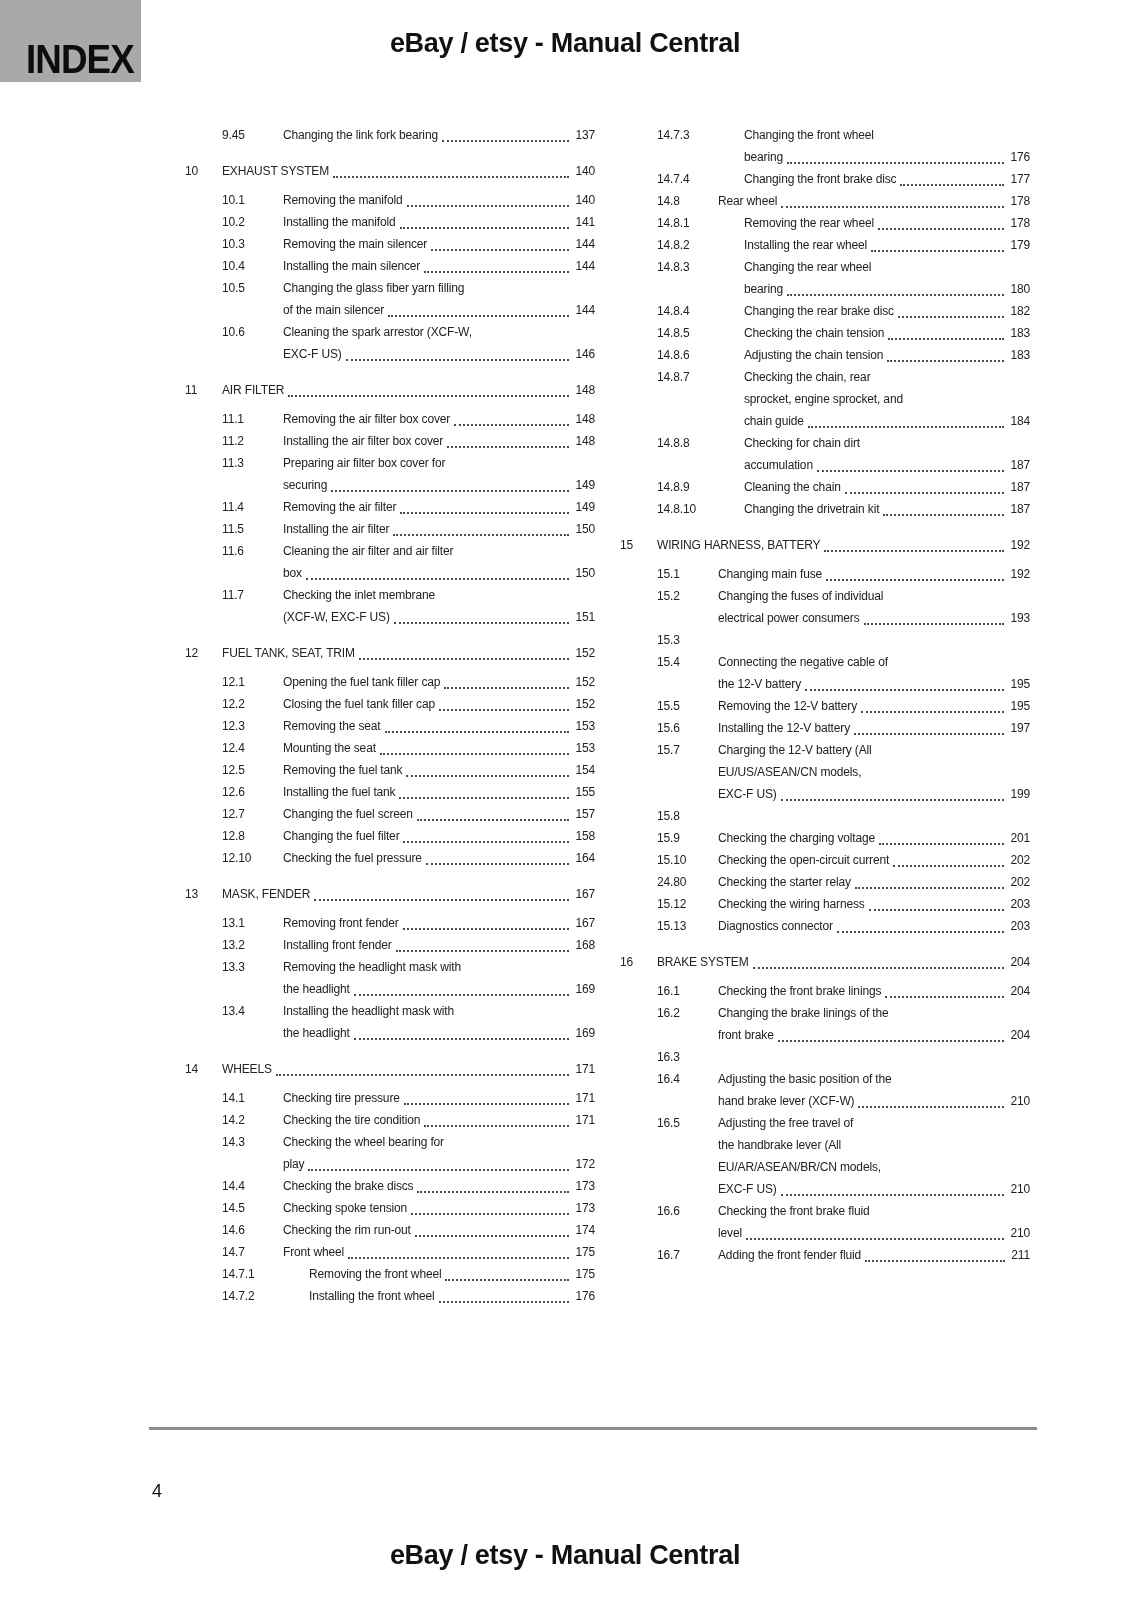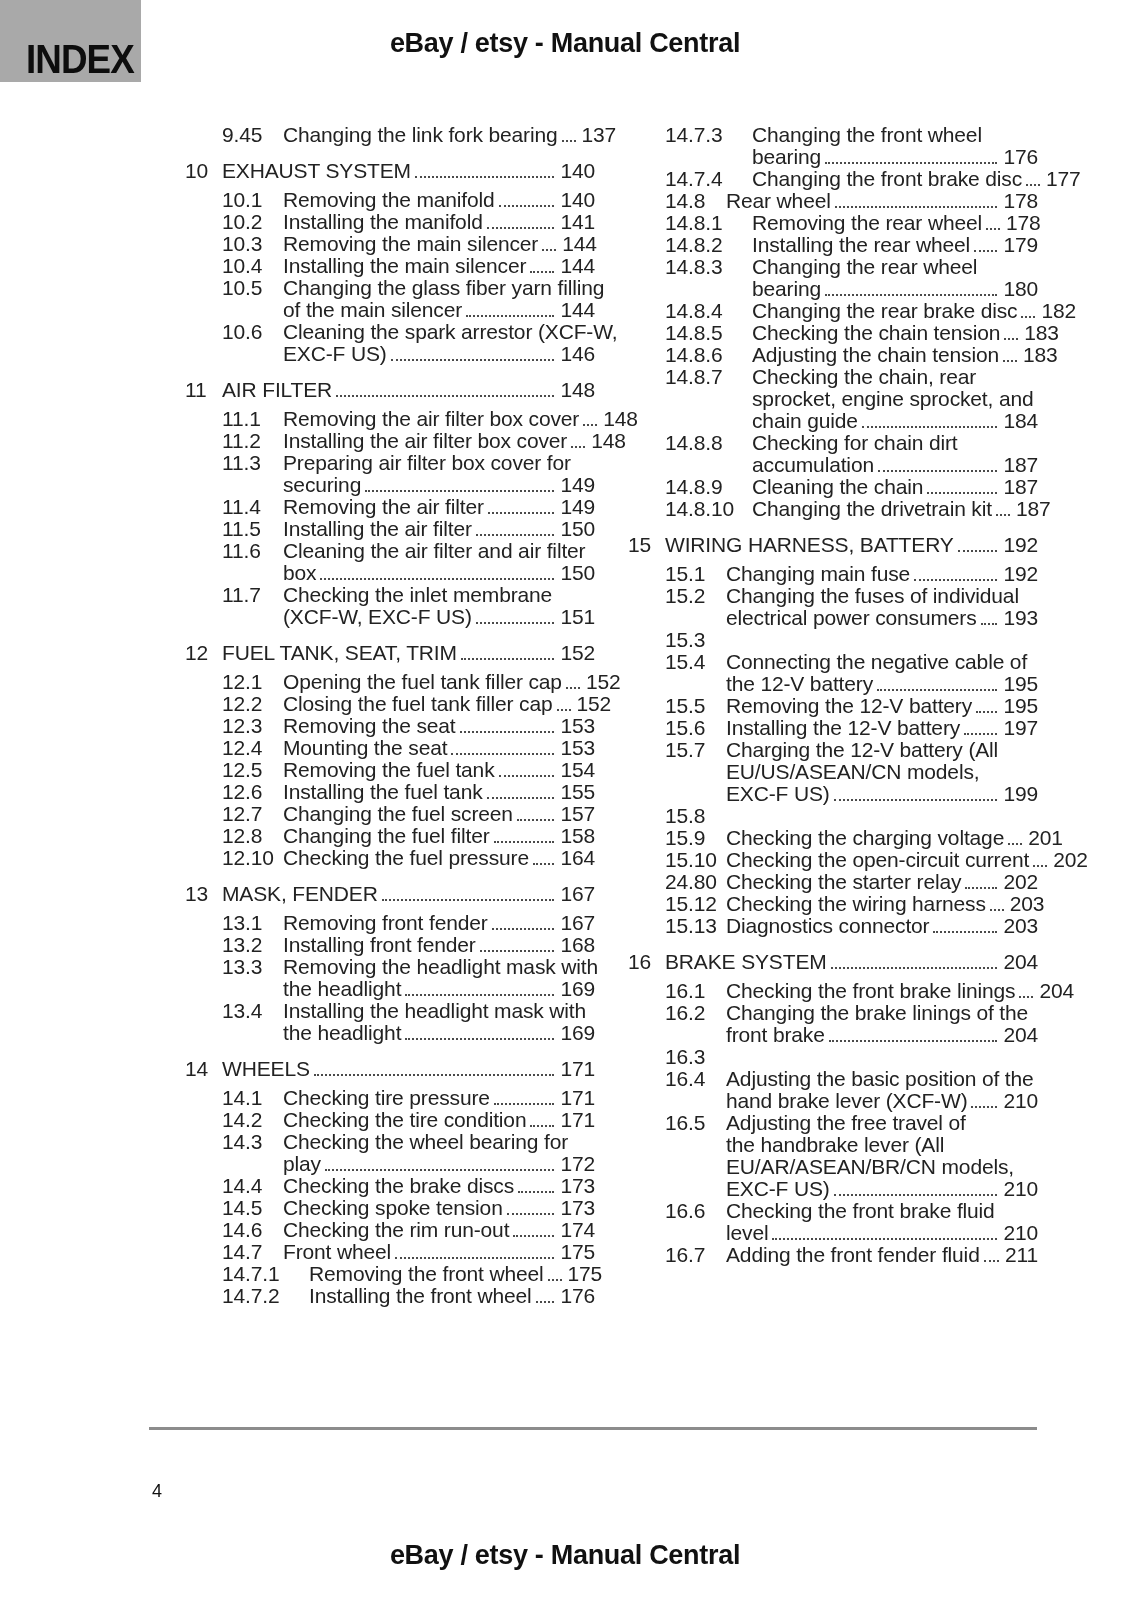--- a/index.html
+++ b/index.html
@@ -22,24 +22,24 @@
     font-size: 40px; font-weight: bold; color: #0d0d0d;
     letter-spacing: -1px; transform: scaleX(0.92); transform-origin: left center;
   }
   .header-title {
     position: absolute; left: 0; top: 28px; width: 1130px;
     text-align: center; font-size: 27px; font-weight: bold; color: #111111;
     letter-spacing: -0.3px;
   }
   .toc-col {
     position: absolute; top: 124px; width: 410px;
-    font-size: 21px; line-height: 22px; letter-spacing: -0.15px;
+    font-size: 12px; line-height: 22px; letter-spacing: -0.15px;
   }
   .toc-col.left  { left: 185px; }
-  .toc-col.right { left: 620px; margin-left: 8px; }
+  .toc-col.right { left: 620px; }
   .entry { display: flex; align-items: flex-start; }
   .entry.chapter { margin-top: 14px; margin-bottom: 7px; }
   .entry .num { flex: 0 0 auto; white-space: nowrap; }
   .entry.level0 .num { width: 37px; }
   .entry.level1 { padding-left: 37px; }
   .entry.level1 .num { width: 61px; }
   .entry.level2 { padding-left: 37px; }
   .entry.level2 .num { width: 87px; }
   .entry .body { flex: 1 1 auto; min-width: 0; }
   .tline { white-space: nowrap; }

